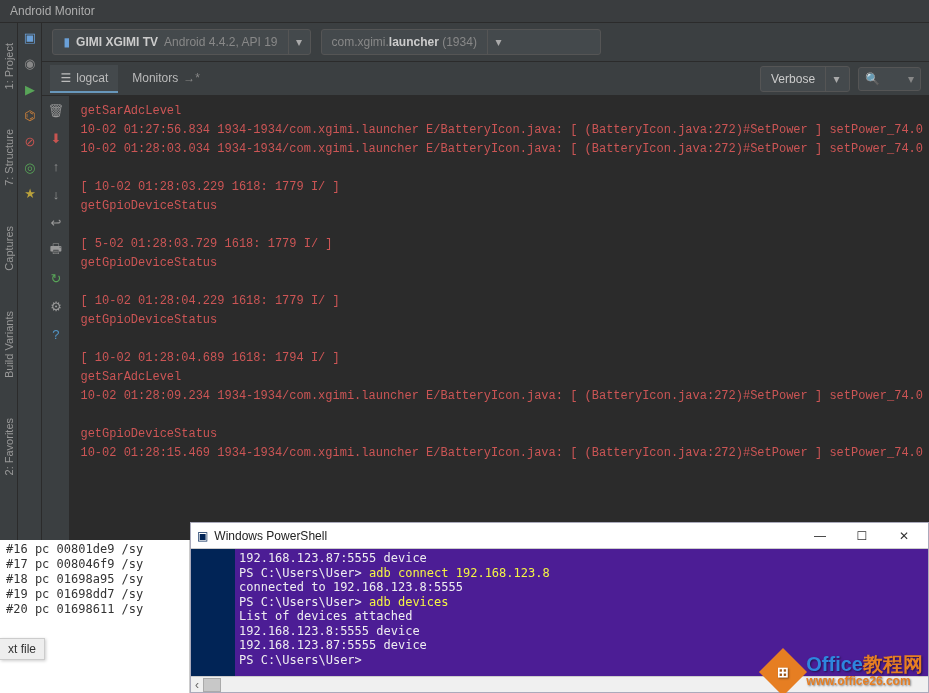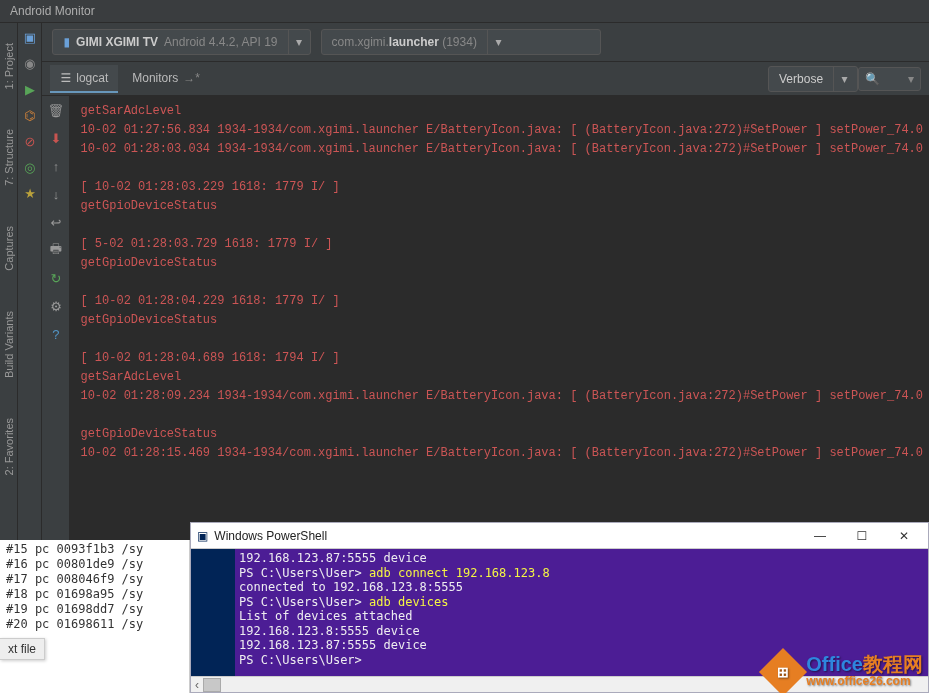--- a/index.html
+++ b/index.html
@@ -73,21 +73,21 @@
   display: flex; align-items: center; justify-content: space-between;
   background: #3b3f41; border-bottom: 1px solid #2b2b2b;
   padding: 0 8px; height: 34px;
 }
 .tabs-left { display:flex; align-items:center; gap:4px; }
 .tab {
   padding: 6px 10px; color:#bbb; cursor:pointer; display:flex; align-items:center; gap:5px;
   border-bottom: 2px solid transparent;
 }
 .tab.active { background:#44494c; border-bottom: 2px solid #6897bb; }
-.tabs-right { display:flex; align-items:center; }
+.tabs-right { display:flex; align-items:center; gap:8px; }
 .level-combo { width:90px; }
 .search-box {
   display:flex; align-items:center; background:#44494c; border:1px solid #555;
   border-radius:3px; height:24px; padding:0 6px; color:#aaa; gap:4px;
 }
 .search-box input { background:transparent; border:none; outline:none; color:#ccc; width:20px; }
 .log-area { flex:1; display:flex; background:#2b2b2b; overflow:hidden; }
 .log-toolbar {
   width: 28px; background:#3b3f41; border-right:1px solid #2b2b2b;
   display:flex; flex-direction:column; align-items:center; padding-top:6px; gap:12px;
@@ -276,21 +276,20 @@
       <div class="btab">
           <span>✉</span>
           <span>0: Messages</span>
         </div>
     </div>
 
   </div>
 </div>
 
 <div class="stack-pane" id="stack-pane">
-    <div class="row">#15  pc  0093f1b3  /sy</div>
     <div class="row">#16  pc  00801de9  /sy</div>
     <div class="row">#17  pc  008046f9  /sy</div>
     <div class="row">#18  pc  01698a95  /sy</div>
     <div class="row">#19  pc  01698dd7  /sy</div>
     <div class="row">#20  pc  01698611  /sy</div>
   </div>
 
 <div class="txt-file-tab">xt file</div>
 
 <div class="ps-window">

